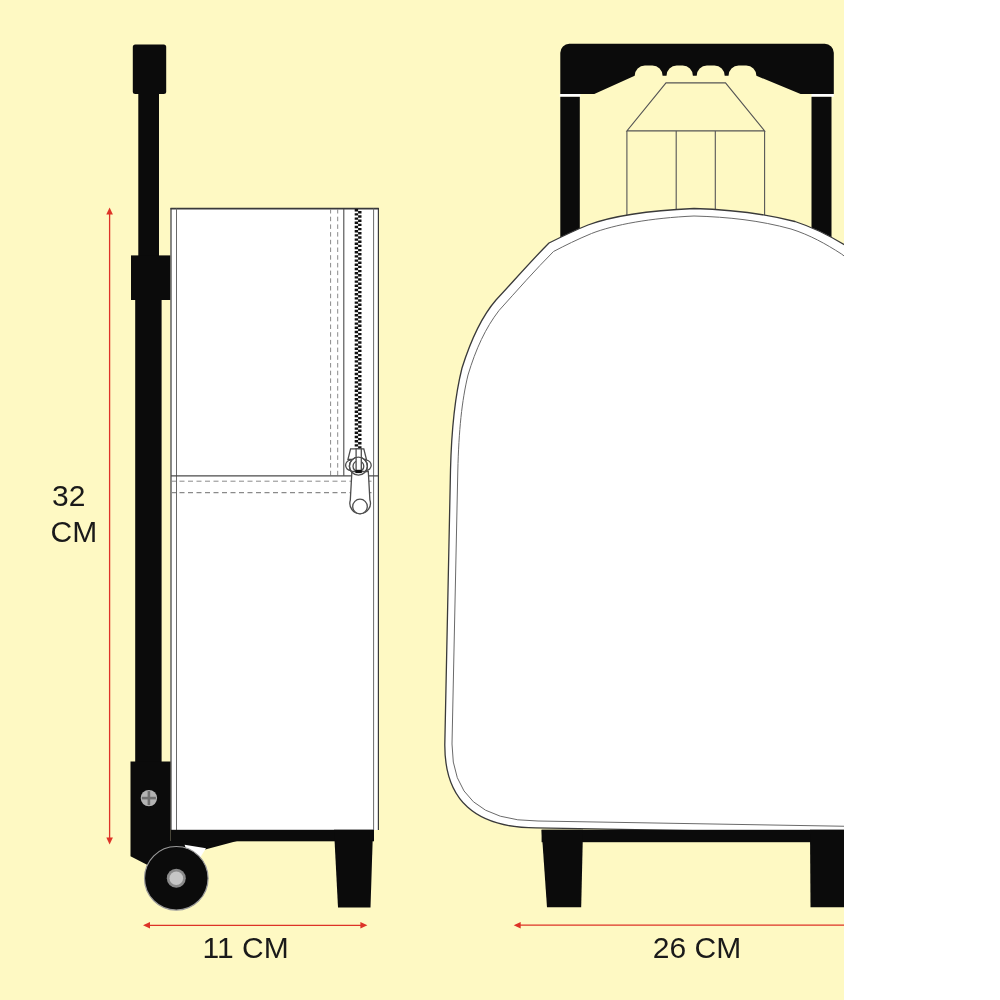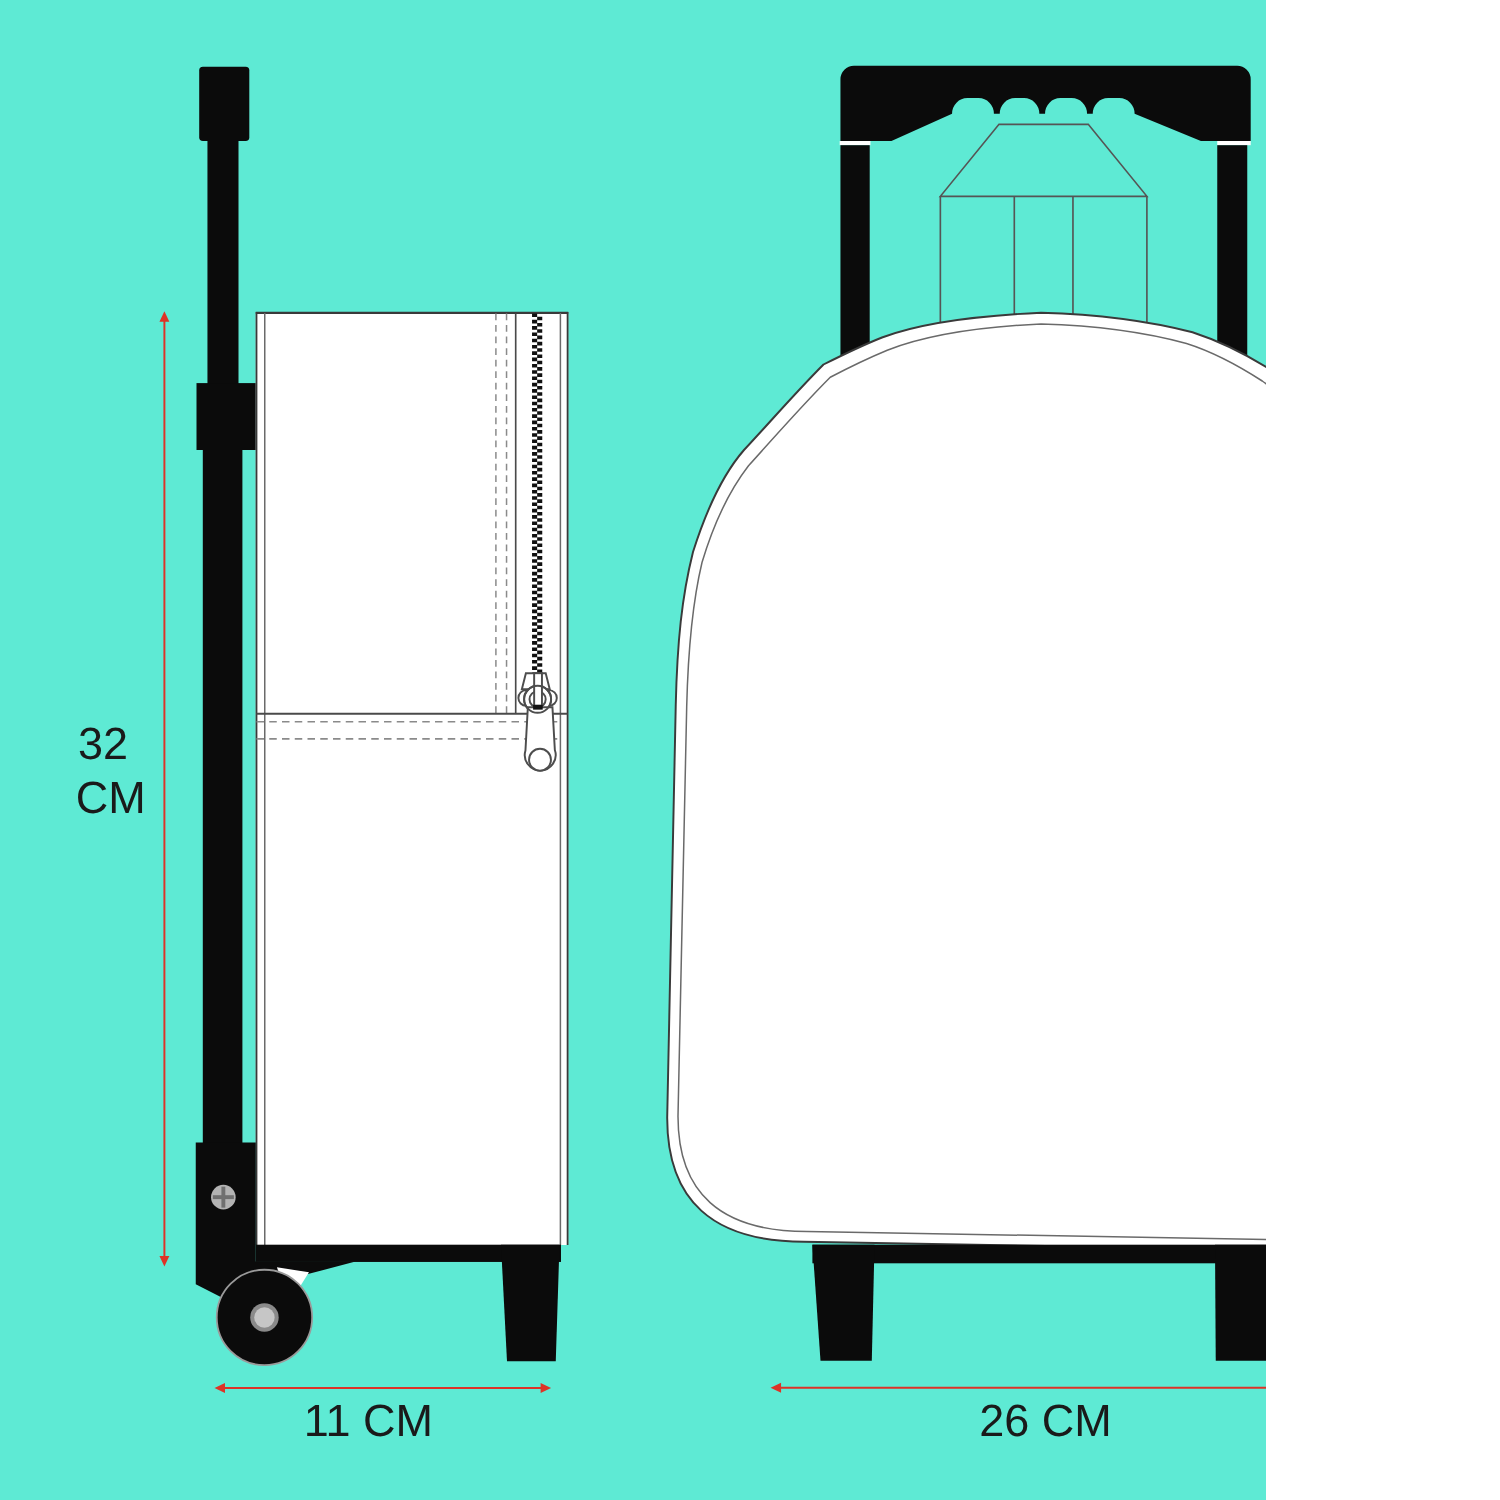--- a/index.html
+++ b/index.html
@@ -1,16 +1,16 @@
 <!DOCTYPE html>
 <html><head>
 <meta charset="utf-8">
 <style>
   html,body{margin:0;padding:0;background:#ffffff;}
-  #canvas{position:relative;width:844px;height:1000px;background:#5eead4;overflow:hidden;}
+  #canvas{position:relative;width:844px;height:1000px;background:#fef9c3;overflow:hidden;}
   svg{position:absolute;left:0;top:0;}
   text{font-family:"Liberation Sans", sans-serif;fill:#1a1a1a;}
 </style>
 </head>
 <body>
 <div id="canvas">
 <svg width="1000" height="1000" viewBox="0 0 1000 1000">
 
   <rect x="138.3" y="90" width="20.7" height="190" fill="#0b0b0b"></rect>
 

